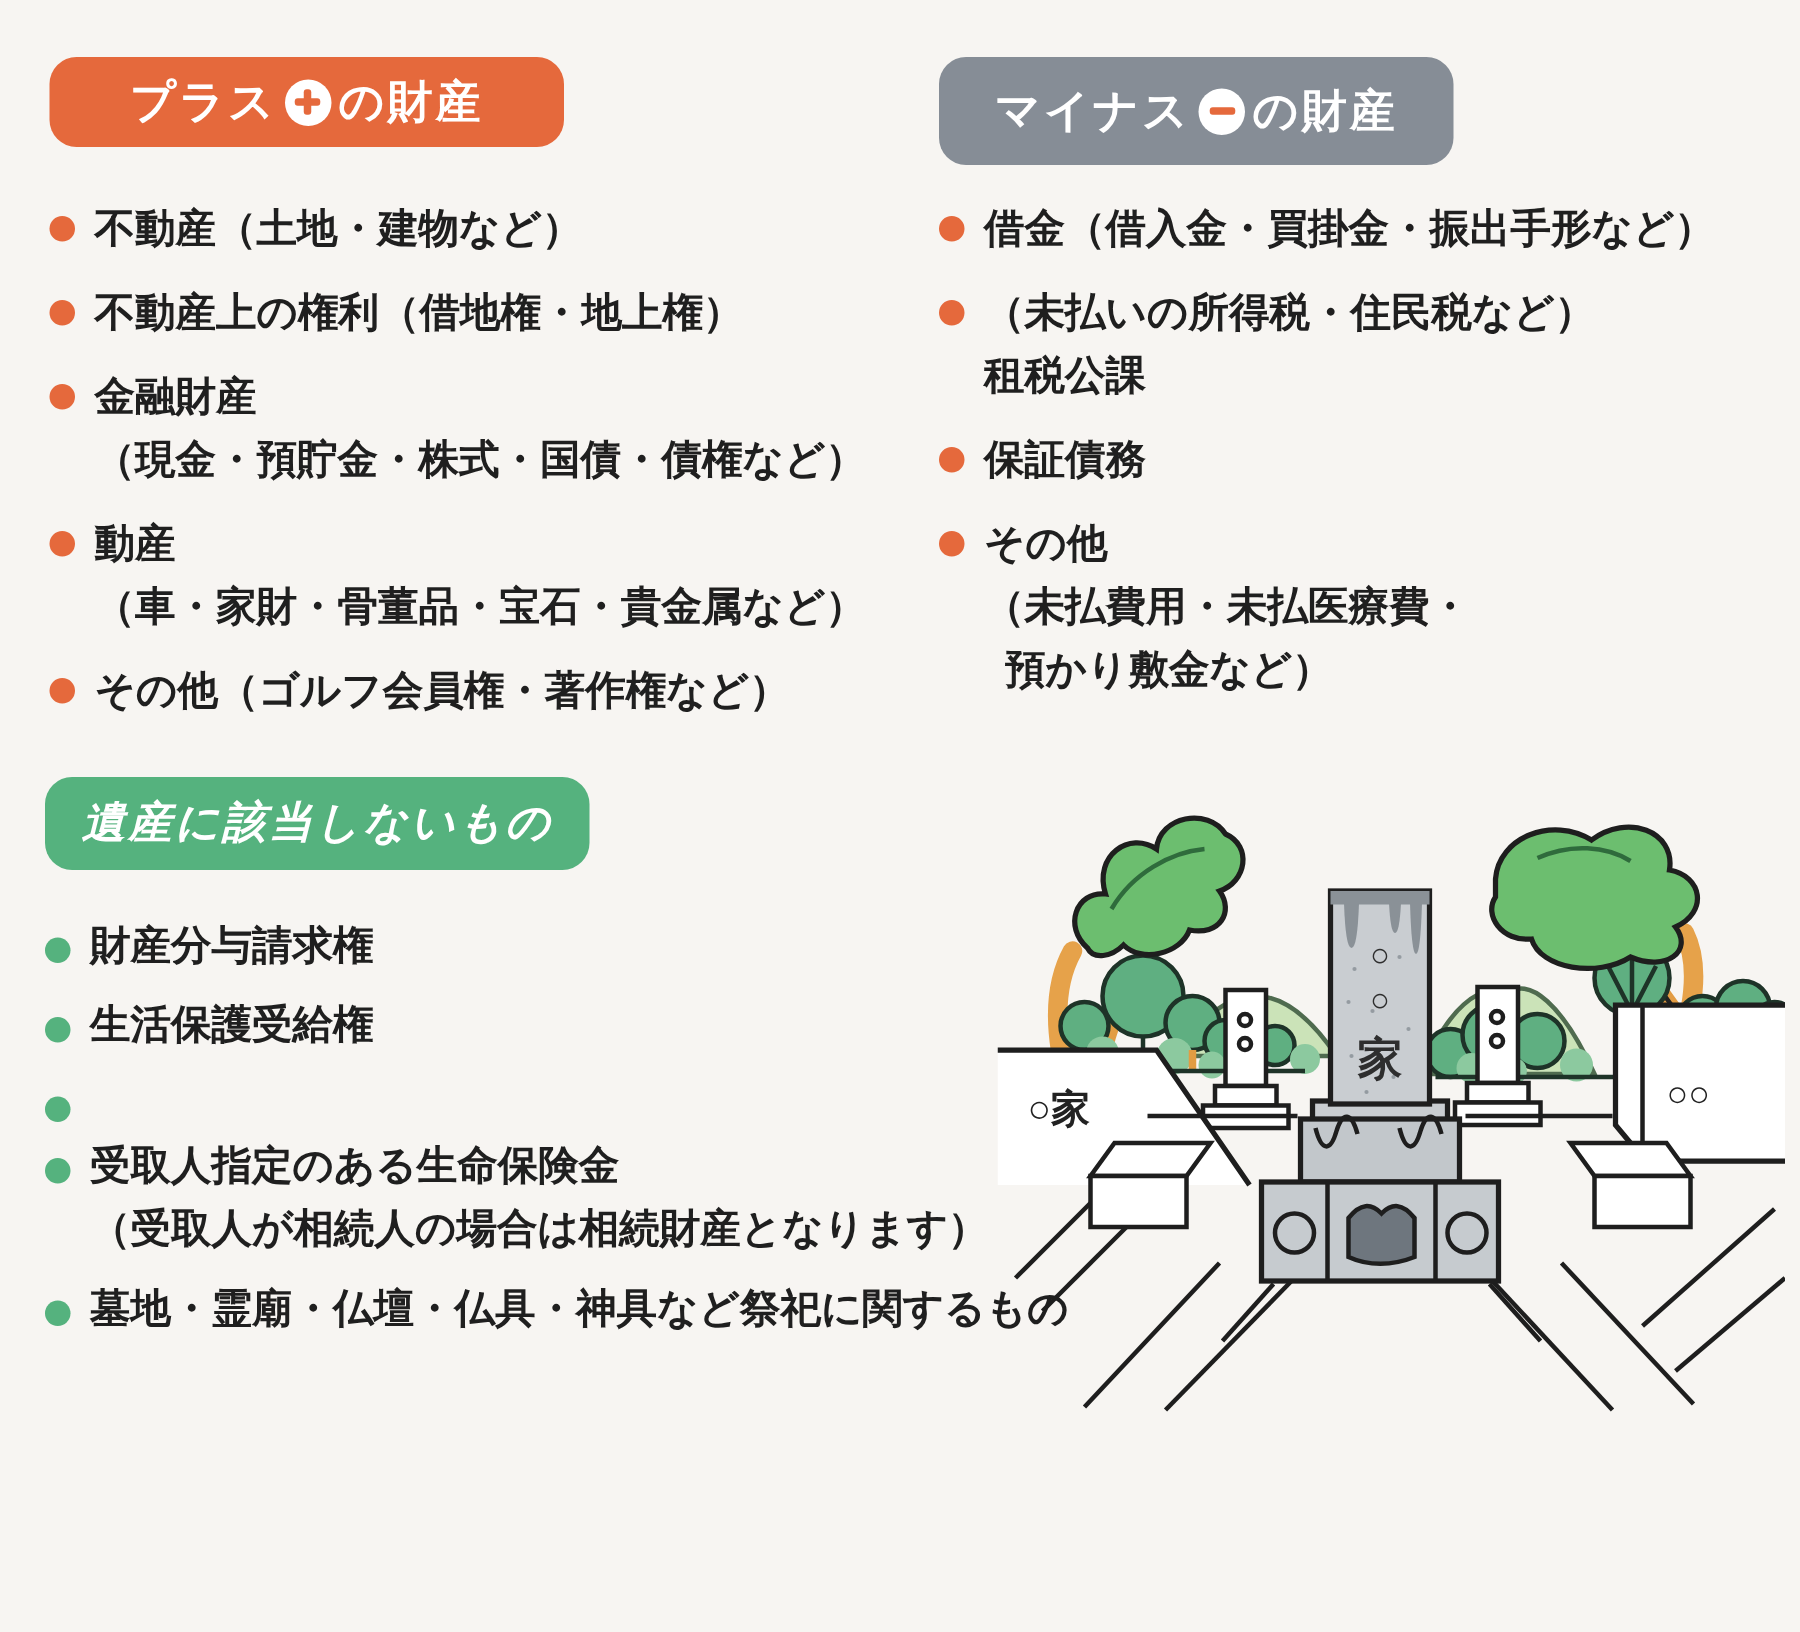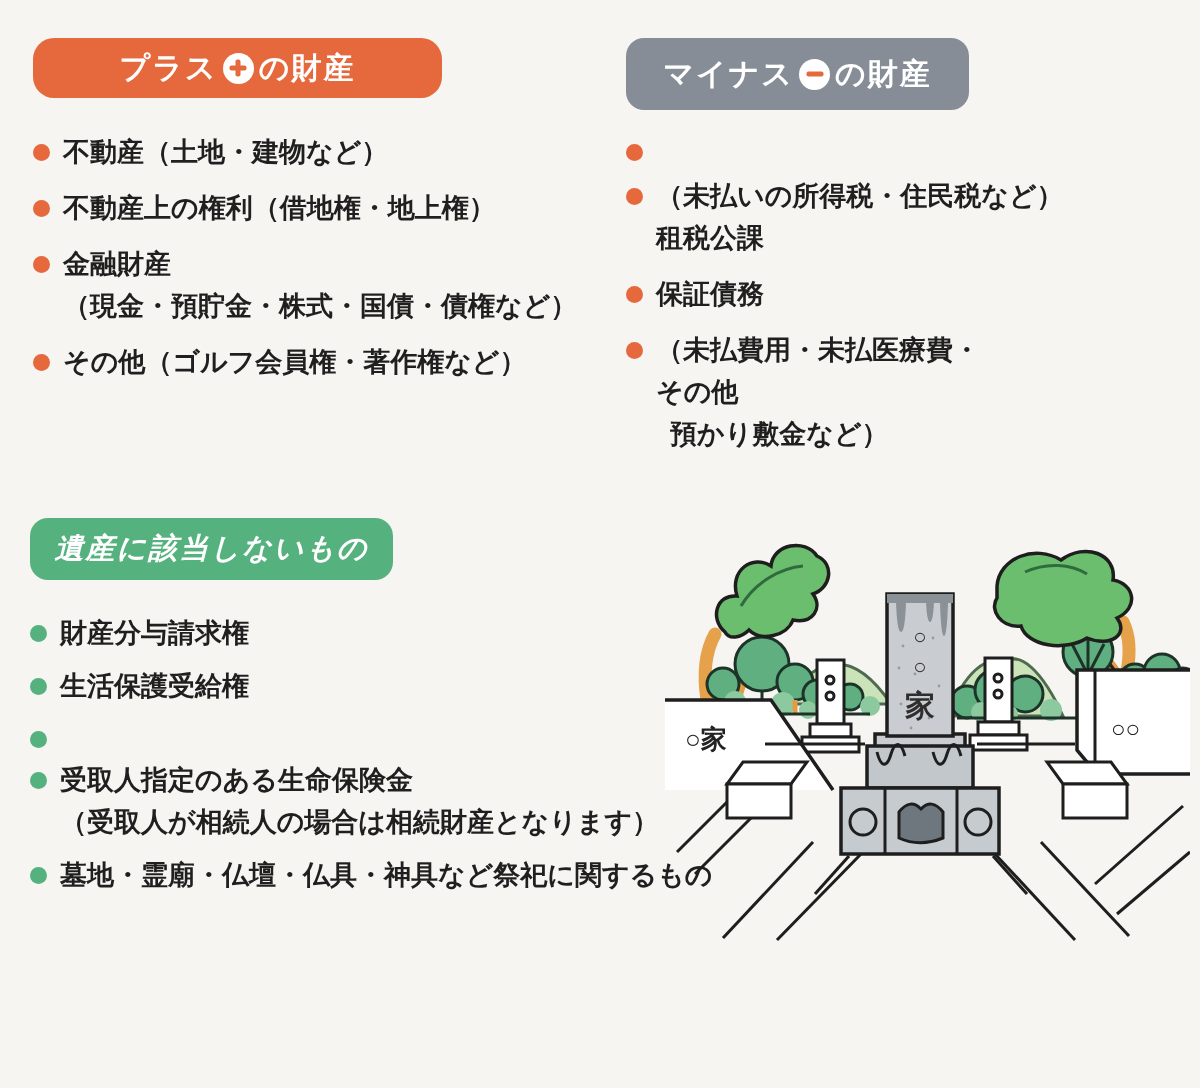--- a/index.html
+++ b/index.html
@@ -7,31 +7,31 @@
     position:relative;width:1200px;height:1088px;overflow:hidden;
     background:var(--bg,#F7F5F2);
     color:var(--text,#1F1F1F);
     font-family:"Liberation Sans",sans-serif;
   }
   
   .badge{
     position:absolute;display:flex;align-items:center;justify-content:center;
     color:#FFFFFF;font-weight:bold;border-radius:18px;letter-spacing:2px;white-space:nowrap;
   }
-  #badge-plus{left:33px;top:38px;width:409px;height:60px;background:var(--accent_orange,#E5693C);font-size:30px;border-radius:21px;}
+  #badge-plus{left:33px;top:38px;width:343px;height:60px;background:var(--accent_orange,#E5693C);font-size:30px;}
   #badge-minus{left:626px;top:38px;width:343px;height:72px;background:var(--badge_gray,#868D96);font-size:30px;}
   #badge-excluded{left:30px;top:518px;width:363px;height:62px;background:var(--accent_green,#55B27E);font-size:29px;font-style:italic;}
   .badge-icon{position:relative;width:31px;height:31px;background:#FFFFFF;border-radius:50%;margin:0 5px;flex:0 0 auto;}
   .badge-icon .bar{position:absolute;left:50%;top:50%;transform:translate(-50%,-50%);background:var(--accent_orange,#E5693C);border-radius:2px;}
   .bar.h{width:17px;height:5px;}
   .bar.v{width:5px;height:17px;}
   
   .list{position:absolute;list-style:none;margin:0;padding:0;}
   .list li{display:flex;align-items:flex-start;margin-bottom:14px;font-size:27px;font-weight:bold;line-height:42px;}
-  #list-excluded li{margin-bottom:11px;}
+  #list-excluded li{margin-bottom:11px;font-family:Liberation Mono, monospace;}
   .bullet{flex:0 0 17px;width:17px;height:17px;border-radius:50%;margin:13px 13px 0 0;}
   .bullet.orange{background:var(--accent_orange,#E5693C);}
   .bullet.green{background:var(--accent_green,#55B27E);}
   .li-text .line{display:block;white-space:nowrap;}
   .line.indent{padding-left:14px;}
   #list-plus{left:33px;top:131px;width:575px;}
   #list-minus{left:626px;top:131px;width:575px;}
   #list-excluded{left:30px;top:612px;width:745px;}
   
   .footnote{position:absolute;left:33px;top:984px;width:1150px;font-size:23px;line-height:41px;font-weight:normal;}
@@ -78,47 +78,57 @@
     <li>
       <span class="bullet orange"></span>
       <span class="li-text">
         <span class="line">金融財産</span>
         <span class="line">（現金・預貯金・株式・国債・債権など）</span>
       </span>
     </li>
     <li>
       <span class="bullet orange"></span>
       <span class="li-text">
+        <span class="line">動産</span>
+        <span class="line">（車・家財・骨董品・宝石・貴金属など）</span>
+      </span>
+    </li>
+    <li>
+      <span class="bullet orange"></span>
+      <span class="li-text">
           <span class="line">その他（ゴルフ会員権・著作権など）</span>
         </span>
     </li>
   </ul>
 
   <ul class="list" id="list-minus">
     <li>
       <span class="bullet orange"></span>
+      <span class="li-text">
+          <span class="line">借金（借入金・買掛金・振出手形など）</span>
+        </span>
     </li>
     <li>
       <span class="bullet orange"></span>
       <span class="li-text">
         <span class="line">（未払いの所得税・住民税など）</span>
         <span class="line">租税公課</span>
       </span>
     </li>
     <li>
       <span class="bullet orange"></span>
       <span class="li-text">
           <span class="line">保証債務</span>
         </span>
     </li>
     <li>
       <span class="bullet orange"></span>
       <span class="li-text">
+        <span class="line">その他</span>
         <span class="line">（未払費用・未払医療費・</span>
-        <span class="line">その他</span>
         <span class="line indent">預かり敷金など）</span>
       </span>
     </li>
   </ul>
 
   <div class="badge" id="badge-excluded">
     <span>遺産に該当しないもの</span>
   </div>
 
   <ul class="list" id="list-excluded">

